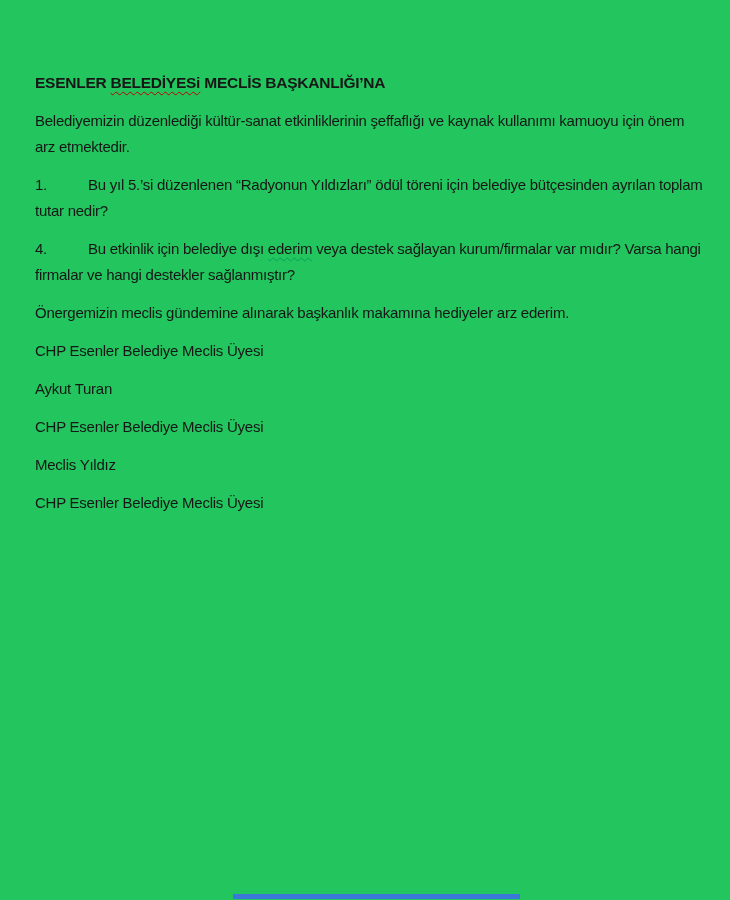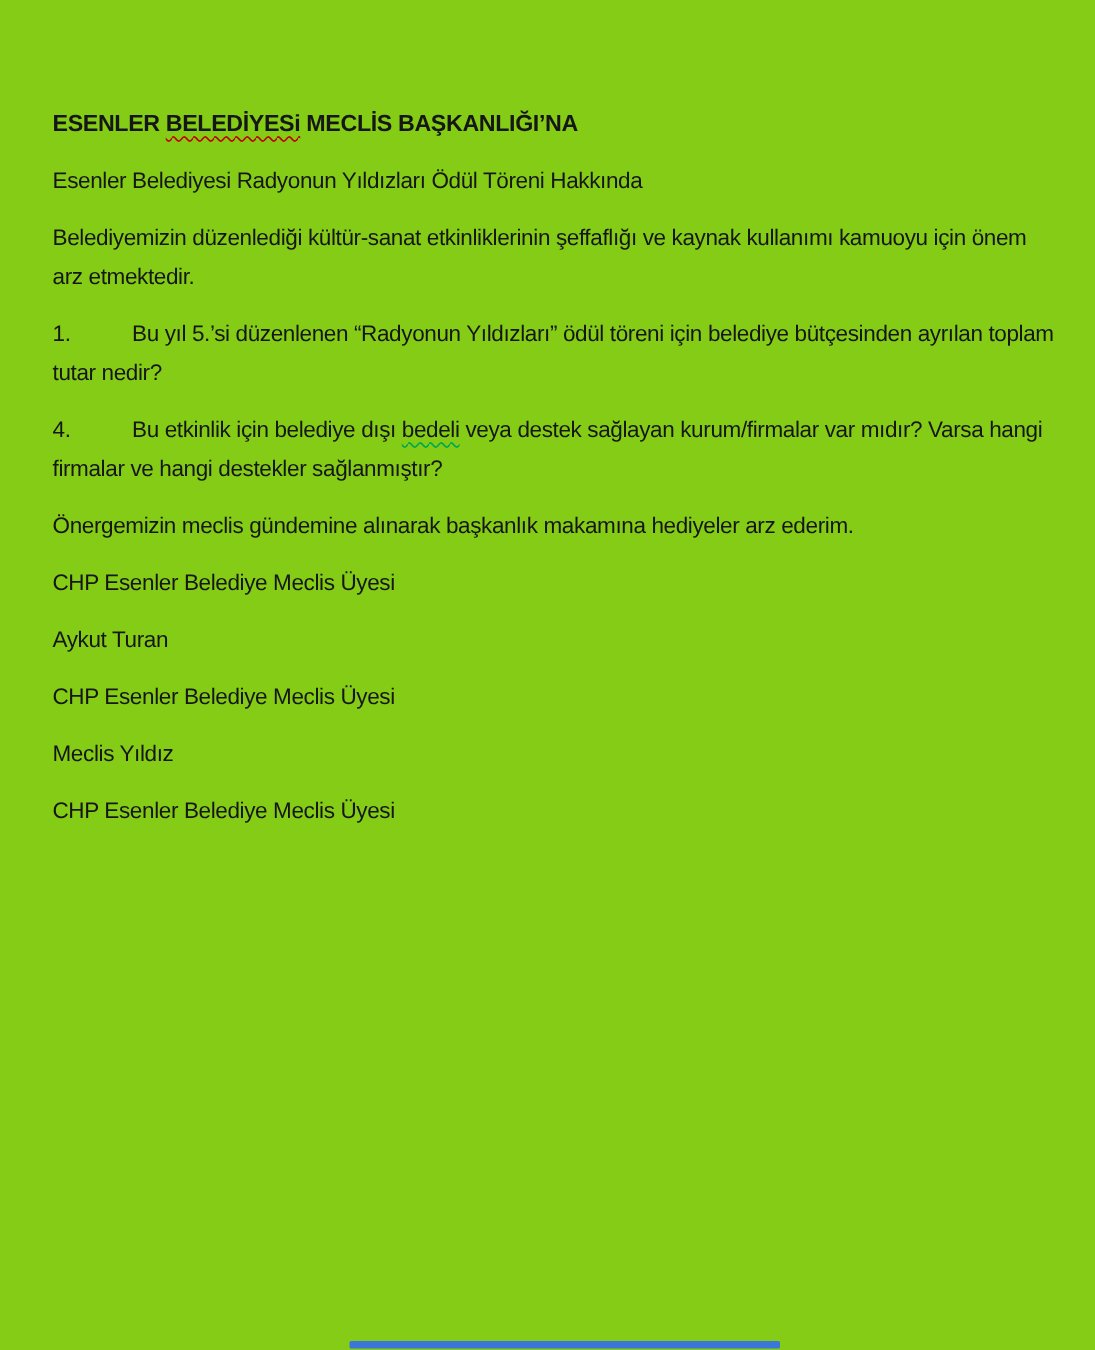--- a/index.html
+++ b/index.html
@@ -6,21 +6,21 @@
   body {
     width: 730px; height: 900px;
     background: #ffffff;
     font-family: "Liberation Sans", sans-serif;
     color: #161616;
     overflow: hidden;
   }
   .page {
     position: relative;
     width: 730px; height: 900px;
-    background: #84cc16;
+    background: #22c55e;
     box-sizing: border-box;
     padding: 70px 22px 0 35px;
   }
   .doc p, .doc h1 {
     margin: 0 0 12px 0;
     font-size: 15px;
     line-height: 26px;
     font-weight: 400;
     letter-spacing: -0.25px;
     color: #161616;
@@ -55,30 +55,29 @@
     border-radius: 1px;
   }
 </style>
 </head>
 <body>
 
 <div class="page doc">
 
   <h1 class="title"><span>ESENLER </span><span class="wavy-red" style="text-decoration-color: rgb(192, 0, 0);">BELEDİYESi</span><span> MECLİS BAŞKANLIĞI’NA</span></h1>
 
-  <p>Esenler Belediyesi Radyonun Yıldızları Ödül Töreni Hakkında</p>
 
   <p>Belediyemizin düzenlediği kültür-sanat etkinliklerinin şeffaflığı ve kaynak kullanımı kamuoyu için önem arz etmektedir.</p>
 
 
   <p class="q"><span class="qnum">1.</span><span>Bu yıl 5.’si düzenlenen “Radyonun Yıldızları” ödül töreni için belediye bütçesinden ayrılan toplam tutar nedir?</span></p>
 
 
 
-  <p class="q"><span class="qnum">4.</span><span>Bu etkinlik için belediye dışı </span><span class="wavy-green" style="text-decoration-color: rgb(0, 166, 81);">bedeli</span><span> veya destek sağlayan kurum/firmalar var mıdır? Varsa hangi firmalar ve hangi destekler sağlanmıştır?</span></p>
+  <p class="q"><span class="qnum">4.</span><span>Bu etkinlik için belediye dışı </span><span class="wavy-green" style="text-decoration-color: rgb(0, 166, 81);">ederim</span><span> veya destek sağlayan kurum/firmalar var mıdır? Varsa hangi firmalar ve hangi destekler sağlanmıştır?</span></p>
 
 
   <p>Önergemizin meclis gündemine alınarak başkanlık makamına hediyeler arz ederim.</p>
 
   <p class="sig">CHP Esenler Belediye Meclis Üyesi</p>
   <p class="sig">Aykut Turan</p>
   <p class="sig">CHP Esenler Belediye Meclis Üyesi</p>
   <p class="sig">Meclis Yıldız</p>
   <p class="sig">CHP Esenler Belediye Meclis Üyesi</p>
 

